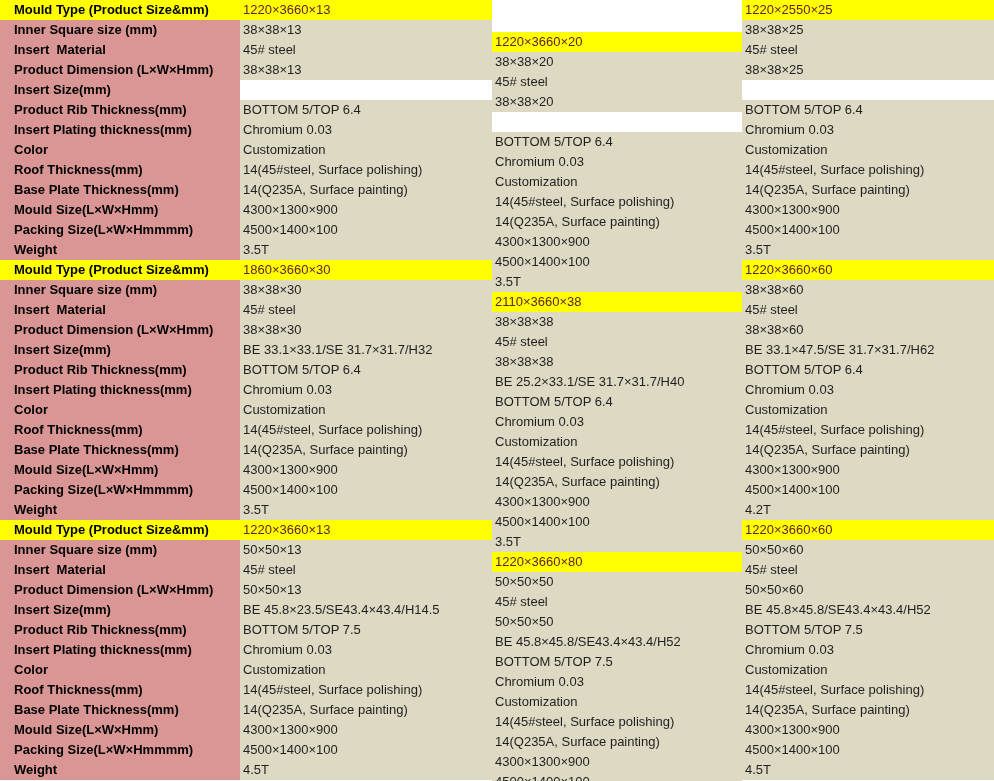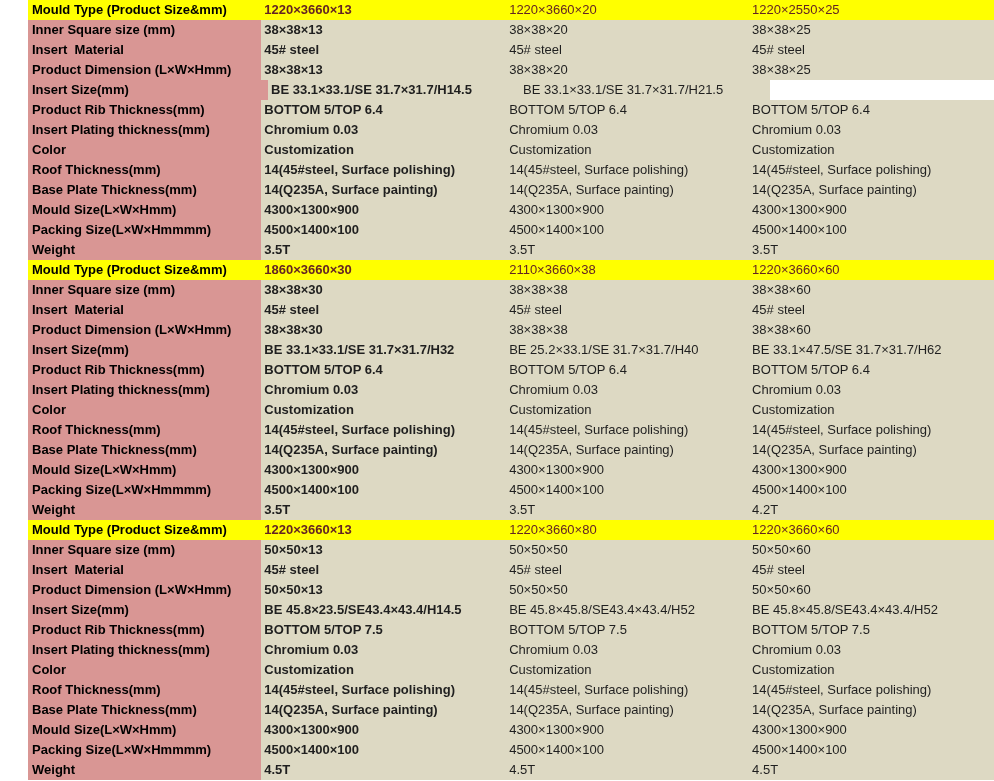--- a/index.html
+++ b/index.html
@@ -22,23 +22,23 @@
   }
   .row { display: flex; height: 20px; }
   .cell {
     box-sizing: border-box;
     height: 20px;
     line-height: 20px;
     font-size: 13px;
     white-space: pre;
     overflow: hidden;
   }
-  .c0 { width: 240px; padding-left: 4px; margin-left: 28px; }
-  .c1 { width: 252px; padding-left: 3px; font-weight: bold; }
-  .c2 { width: 250px; padding-left: 3px; }
+  .c0 { width: 240px; padding-left: 14px; }
+  .c1 { width: 252px; padding-left: 3px; }
+  .c2 { width: 250px; padding-left: 3px; margin-top: 32px; }
   .c3 { width: 252px; padding-left: 3px; }
   .label-cell {
     font-weight: bold;
     color: var(--label-text);
     background: var(--label-bg);
   }
   .value-cell {
     color: var(--body-text);
     background: var(--cell-bg);
   }
@@ -71,21 +71,20 @@
       <div class="cell c3 value-cell">45# steel</div>
     </div>
     <div class="row">
       <div class="cell c0 label-cell">Product Dimension (L×W×Hmm)</div>
       <div class="cell c1 value-cell">38×38×13</div>
       <div class="cell c2 value-cell">38×38×20</div>
       <div class="cell c3 value-cell">38×38×25</div>
     </div>
     <div class="row">
       <div class="cell c0 label-cell">Insert Size(mm)</div>
-      <div class="cell c1 value-cell">BE 33.1×33.1/SE 31.7×31.7/H14.5</div>
       <div class="cell c2 value-cell">BE 33.1×33.1/SE 31.7×31.7/H21.5</div>
     </div>
     <div class="row">
       <div class="cell c0 label-cell">Product Rib Thickness(mm)</div>
       <div class="cell c1 value-cell">BOTTOM 5/TOP 6.4</div>
       <div class="cell c2 value-cell">BOTTOM 5/TOP 6.4</div>
       <div class="cell c3 value-cell">BOTTOM 5/TOP 6.4</div>
     </div>
     <div class="row">
       <div class="cell c0 label-cell">Insert Plating thickness(mm)</div>

